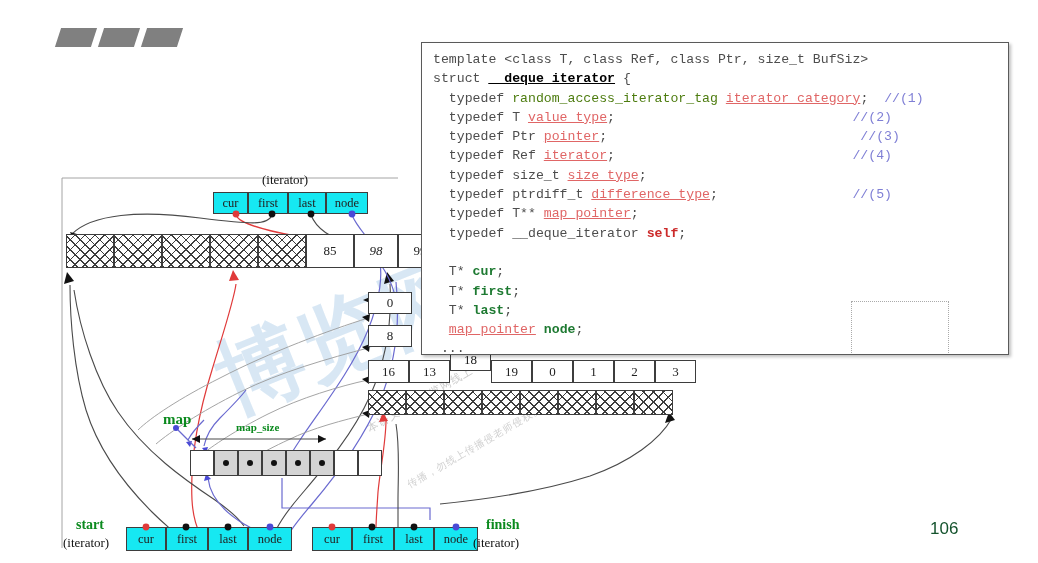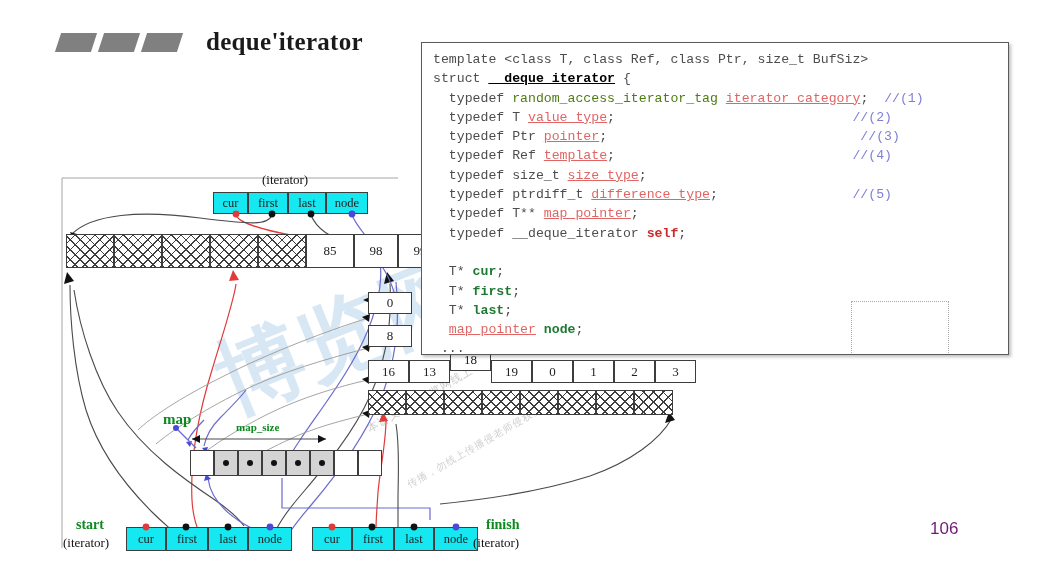--- a/index.html
+++ b/index.html
@@ -91,35 +91,34 @@
   .ln{fill:none;stroke:#4a4a4a;stroke-width:1.1;}
   .ln-r{fill:none;stroke:#e03a3a;stroke-width:1.2;}
   .ln-b{fill:none;stroke:#6a6ad0;stroke-width:1.2;}
   .ln-f{fill:none;stroke:#9a9a9a;stroke-width:.9;}
   .pd{fill:#111;}
   .pd-r{fill:#e03a3a;}
   .pd-b{fill:#4a4ad6;}
 
   #page-num{
     position:absolute;left:930px;top:519px;
-    font-size:17px;color:#701a75;
+    font-size:17px;color:#14532d;
   }
 </style>
 </head>
 <body>
 
 <div class="slide">
 
   <div id="title-block">
     <div class="bullets">
       <div class="bullet"></div>
       <div class="bullet"></div>
       <div class="bullet"></div>
     </div>
-    <div id="title-text">deque'iterator</div>
   </div>
 
   <div class="wm" id="wm-big">博览网</div>
   <div class="wm" id="wm-small1">本讲义仅供博览网线上</div>
   <div class="wm" id="wm-small2">传播，勿线上传播侵老师侵权。</div>
 
   <div id="diagram">
 
     <svg width="1038" height="563">
 
@@ -203,21 +202,21 @@
       <circle class="pd" cx="311" cy="214" r="3.4"></circle>
       <circle class="pd-b" cx="352" cy="214" r="3.4"></circle>
     </svg>
 
     <div class="cell hatch" style="left:66px;top:234px;width:48px;height:34px;"></div>
     <div class="cell hatch" style="left:114px;top:234px;width:48px;height:34px;"></div>
     <div class="cell hatch" style="left:162px;top:234px;width:48px;height:34px;"></div>
     <div class="cell hatch" style="left:210px;top:234px;width:48px;height:34px;"></div>
     <div class="cell hatch" style="left:258px;top:234px;width:48px;height:34px;"></div>
     <div class="cell" style="left:306px;top:234px;width:48px;height:34px;">85</div>
-    <div class="cell" style="left:354px;top:234px;width:44px;height:34px;">98</div>
+    <div class="cell" style="left:354px;top:234px;width:44px;height:34px;font-style:italic;">98</div>
     <div class="cell" style="left:398px;top:234px;width:44px;height:34px;">99</div>
 
     <div class="cell" style="left:368px;top:292px;width:44px;height:22px;">0</div>
     <div class="cell" style="left:368px;top:325px;width:44px;height:22px;">8</div>
 
     <div class="cell" style="left:368px;top:360px;width:41px;height:23px;">16</div>
     <div class="cell" style="left:409px;top:360px;width:41px;height:23px;">13</div>
     <div class="cell" style="left:450px;top:348px;width:41px;height:23px;">18</div>
     <div class="cell" style="left:491px;top:360px;width:41px;height:23px;">19</div>
     <div class="cell" style="left:532px;top:360px;width:41px;height:23px;">0</div>
@@ -292,21 +291,21 @@
 
   </div>
 
   <div id="code-panel">
     <div id="member-box"></div>
     <div id="code-text"><span class="c-plain">template &lt;class T, class Ref, class Ptr, size_t BufSiz&gt;
 struct </span><span class="c-name">__deque_iterator</span><span class="c-plain"> {
   typedef </span><span class="c-lav">random_access_iterator_tag</span><span class="c-plain"> </span><span class="c-type">iterator_category</span><span class="c-plain">;  </span><span class="c-cmt">//(1)</span><span class="c-plain">
   typedef T </span><span class="c-type">value_type</span><span class="c-plain">;                              </span><span class="c-cmt">//(2)</span><span class="c-plain">
   typedef Ptr </span><span class="c-type">pointer</span><span class="c-plain">;                                </span><span class="c-cmt">//(3)</span><span class="c-plain">
-  typedef Ref </span><span class="c-type">template</span><span class="c-plain">;                              </span><span class="c-cmt">//(4)</span><span class="c-plain">
+  typedef Ref </span><span class="c-type">iterator</span><span class="c-plain">;                              </span><span class="c-cmt">//(4)</span><span class="c-plain">
   typedef size_t </span><span class="c-type">size_type</span><span class="c-plain">;
   typedef ptrdiff_t </span><span class="c-type">difference_type</span><span class="c-plain">;                 </span><span class="c-cmt">//(5)</span><span class="c-plain">
   typedef T** </span><span class="c-type">map_pointer</span><span class="c-plain">;
   typedef __deque_iterator </span><span class="c-self">self</span><span class="c-plain">;
 
   T* </span><span class="c-mem">cur</span><span class="c-plain">;
   T* </span><span class="c-mem">first</span><span class="c-plain">;
   T* </span><span class="c-mem">last</span><span class="c-plain">;
   </span><span class="c-type">map_pointer</span><span class="c-plain"> </span><span class="c-mem">node</span><span class="c-plain">;
  ...

